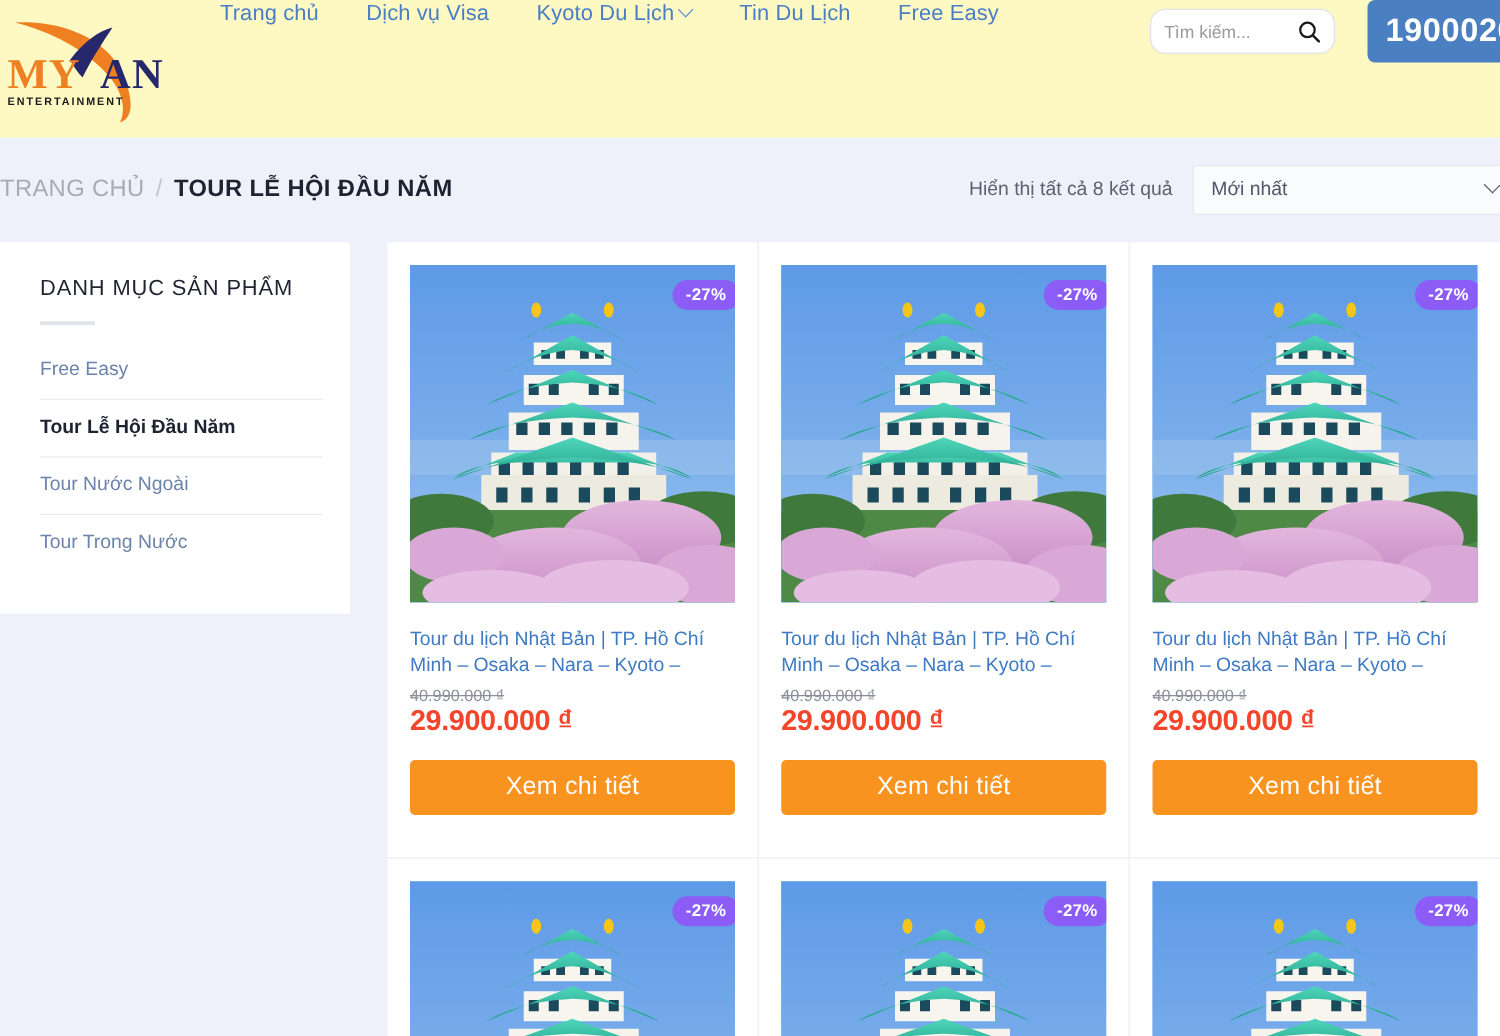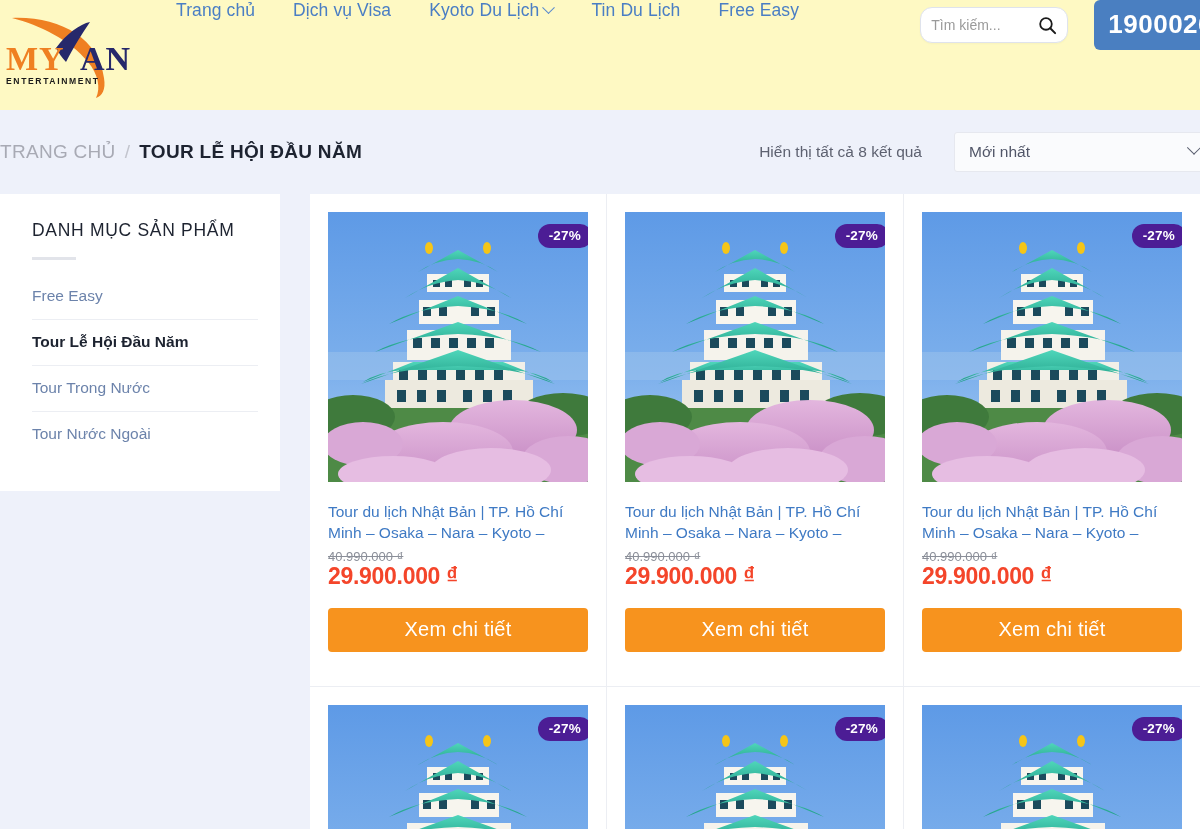--- a/index.html
+++ b/index.html
@@ -106,21 +106,21 @@
     font-size: 19px;
     letter-spacing: .3px;
     margin-left: 0px;
   }
   .crumb-home { color: #a8aab4; cursor: pointer; }
   .crumb-sep { color: #c2c4cd; }
   .crumb-current { color: #1d2330; font-weight: bold; }
 
   .crumb-right {
     margin-left: auto;
-    display: flex; align-items: center; gap: 32px;
+    display: flex; align-items: center; gap: 16px;
   }
   .result-count { color: #5d6170; font-size: 15.5px; }
   .sort-select {
     width: 260px; height: 40px;
     background: #fafbfd;
     border: 1px solid #e6e8ef;
     border-radius: 3px;
     display: flex; align-items: center;
     padding: 0 14px;
     font-size: 15.5px;
@@ -187,21 +187,21 @@
 
   .thumb {
     width: 100%; height: 270px;
     position: relative;
     overflow: hidden;
     background: #6fa3e8;
   }
   .badge {
     position: absolute;
     top: 12px; right: -4px;
-    background: #4c1d95;
+    background: #8b5cf6;
     color: #fff;
     font-size: 13.5px;
     font-weight: bold;
     border-radius: 14px;
     padding: 4px 11px 5px 11px;
     z-index: 5;
     letter-spacing: .2px;
   }
 
   .p-title {
@@ -313,22 +313,22 @@
   </div>
 </div>
 
 <div class="main">
 
   <aside class="sidebar">
     <div class="sb-title">DANH MỤC SẢN PHẨM</div>
     <div class="sb-rule"></div>
     <div class="sb-item">Free Easy</div>
     <div class="sb-item active">Tour Lễ Hội Đầu Năm</div>
+    <div class="sb-item">Tour Nước Ngoài</div>
     <div class="sb-item">Tour Trong Nước</div>
-    <div class="sb-item">Tour Nước Ngoài</div>
   </aside>
 
   <section class="grid-wrap">
     <div class="grid">
 
       <article class="card">
         <div class="thumb">
           <div class="scene">
             <svg viewBox="0 0 270 270" preserveAspectRatio="xMidYMid slice" width="100%" height="100%">
               <defs>

